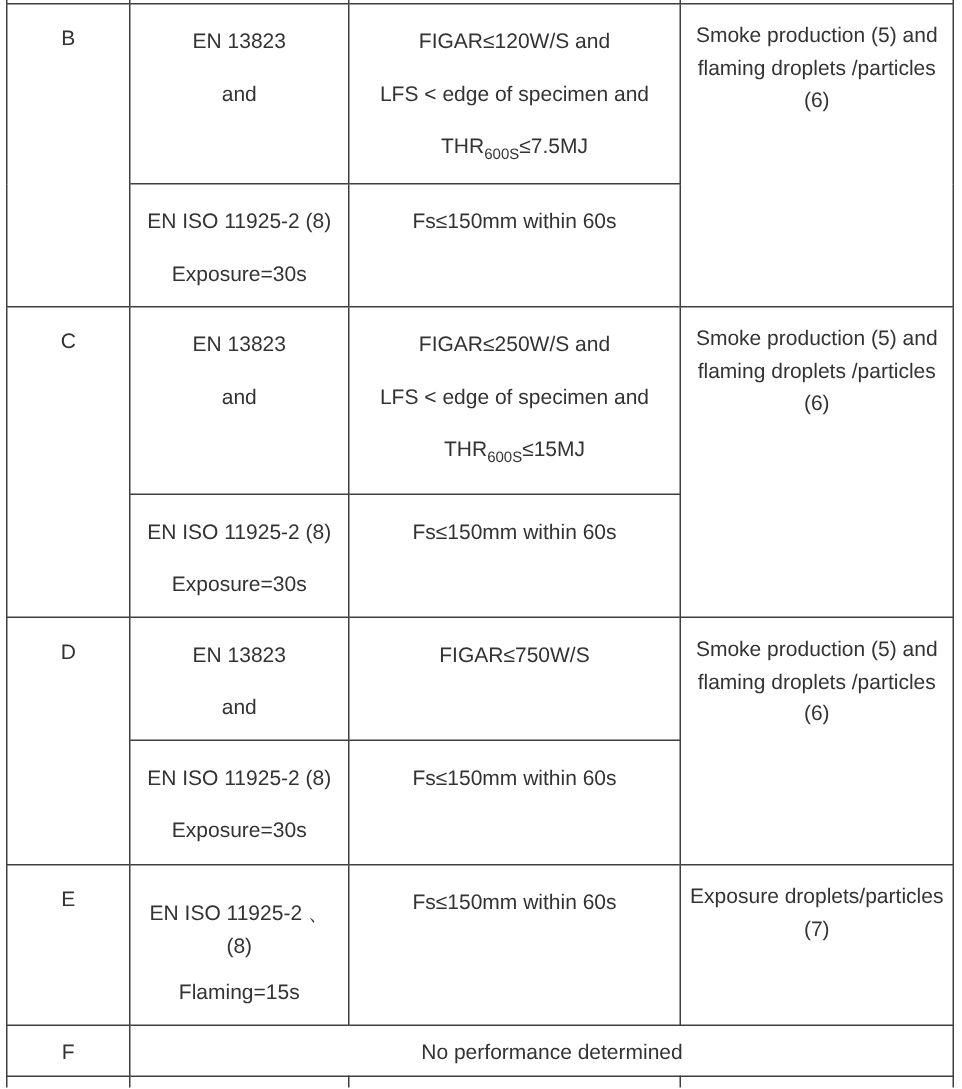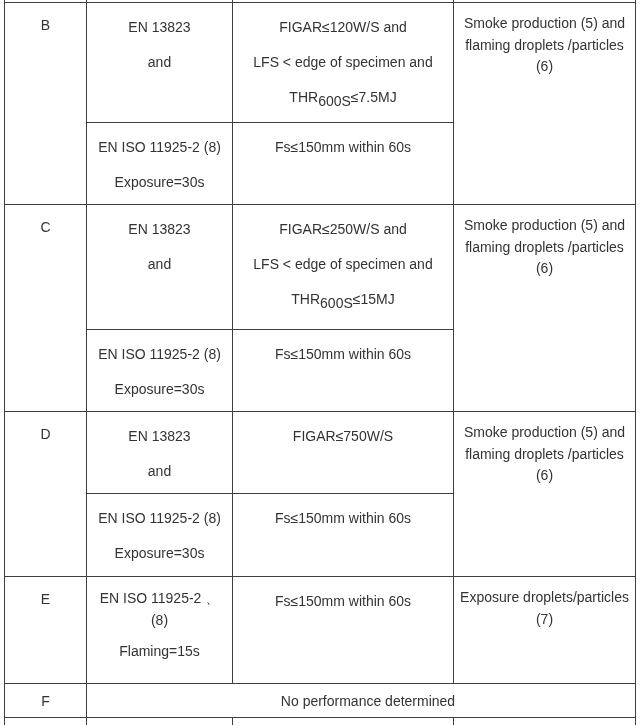--- a/index.html
+++ b/index.html
@@ -48,29 +48,29 @@
   
   td.cls-cell .ln { margin-top: 12px; line-height: 20px; }
   td.cls-mid { vertical-align: middle; }
   td.cls-mid .ln { margin-top: 0; line-height: 16px; }
 
   
   td.extra { padding: 10px 5px 0 5px; }
   td.extra .ln { line-height: 21.5px; }
 
   
-  td.e-meth { padding-top: 10px; }
+  td.e-meth { padding-top: 20px; }
   td.e-meth .ln { line-height: 22px; }
   td.e-meth .ln.gap { margin-top: 9px; }
 
   
   td.f-cell { vertical-align: middle; padding-left: 14px; }
   td.f-cell .ln { line-height: 16px; }
 
-  sub { font-size: 14px; }
+  sub { font-size: 10px; }
 </style>
 </head>
 <body>
 
 <div class="page">
   <table class="cls-table">
     <colgroup>
       <col style="width:82px">
       <col style="width:146px">
       <col style="width:221px">

